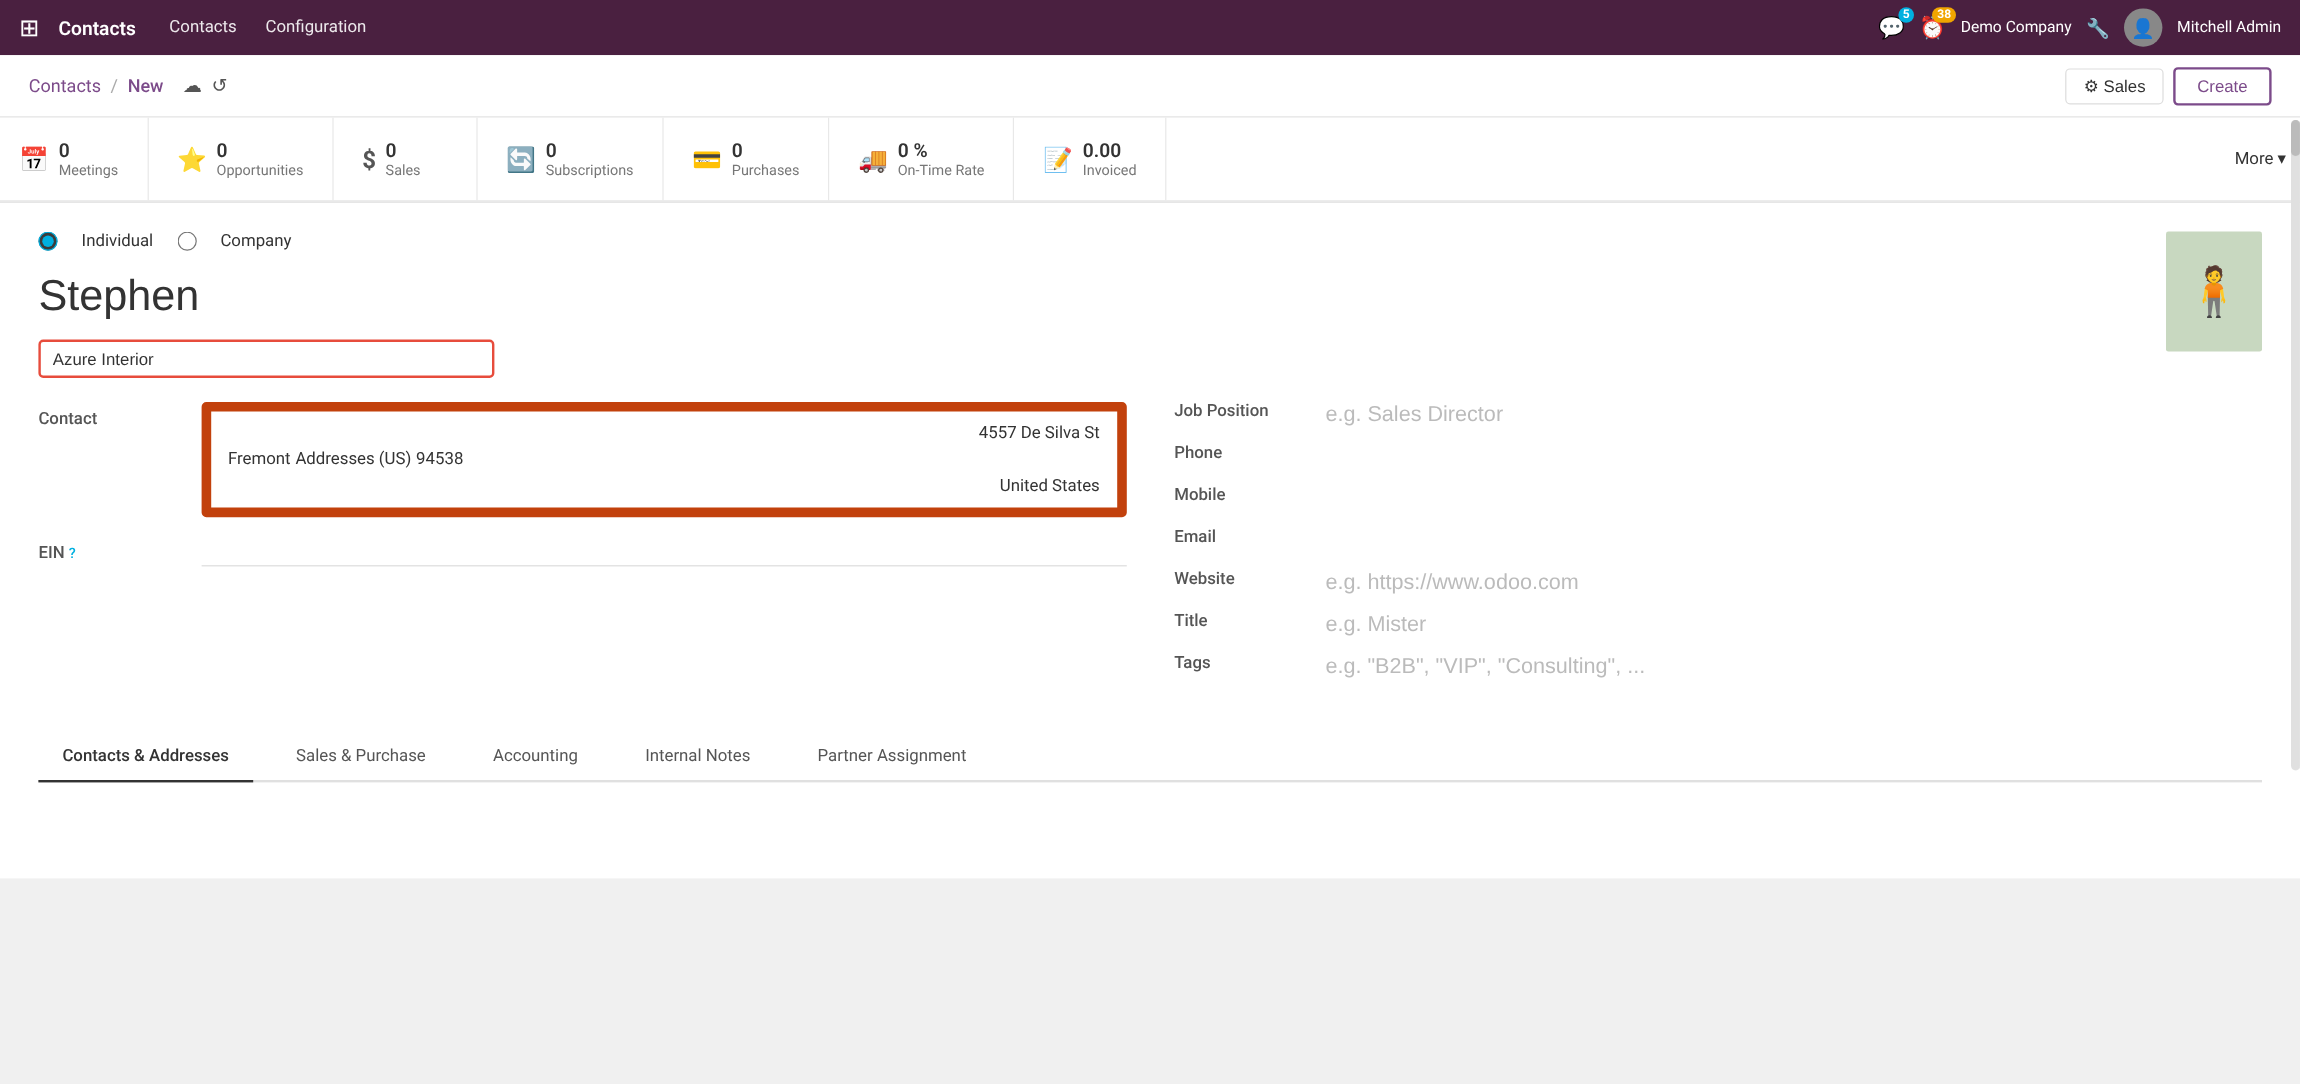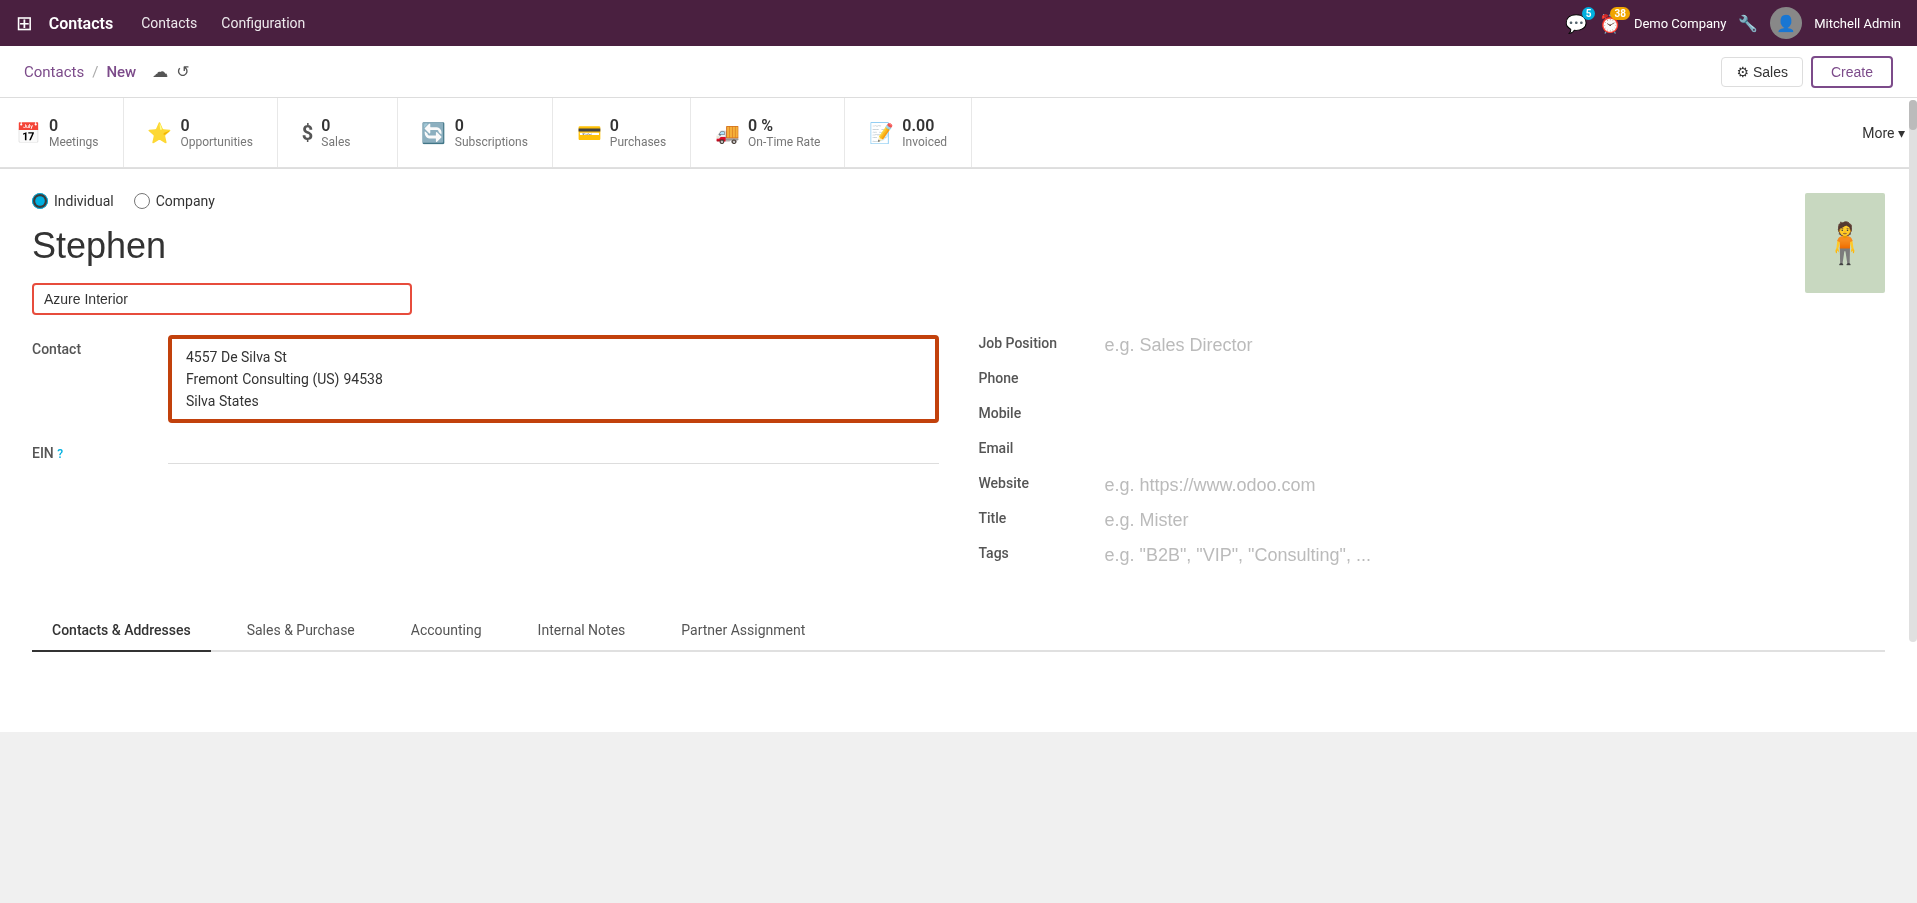--- a/index.html
+++ b/index.html
@@ -87,21 +87,21 @@
     }
 
     
     .radio-group {
       display: flex;
       align-items: center;
       gap: 20px;
       margin-bottom: 16px;
     }
     .radio-label {
-      display: flex; gap: 6px;
+      display: flex; gap: 20px;
       cursor: pointer; font-size: 14px;
     }
     .radio-input { accent-color: #00b0e0; width: 16px; height: 16px; }
 
     
     .contact-name {
       font-size: 36px;
       font-weight: 300;
       color: #333;
       margin-bottom: 16px;
@@ -141,25 +141,26 @@
     }
     .field-label {
       min-width: 120px;
       font-size: 14px;
       color: #555;
       padding-top: 6px;
       font-weight: 500;
     }
     .field-label .help { color: #00b0e0; font-size: 12px; cursor: pointer; }
     .address-box {
-      border: 4px solid #c2410c;
+      border: 8px solid #c2410c;
       border-radius: 4px;
       padding: 10px 14px;
       flex: 1;
       min-width: 300px;
+      text-align: right;
     }
     .address-line { font-size: 14px; color: #333; margin-bottom: 6px; }
     .address-line:last-child { margin-bottom: 0; }
     .address-parts { display: flex; gap: 4px; }
 
     
     .right-field-row {
       display: flex;
       margin-bottom: 14px;
       gap: 16px;
@@ -368,24 +369,24 @@
     <div class="form-columns">
 
       <div class="form-left">
 
         <div class="field-row">
           <span class="field-label">Contact</span>
           <div class="address-box">
             <div class="address-line">4557 De Silva St</div>
             <div class="address-parts">
               <span class="address-line">Fremont</span>
-              <span class="address-line">Consulting (US)</span>
+              <span class="address-line">Addresses (US)</span>
               <span class="address-line">94538</span>
             </div>
-            <div class="address-line">Silva States</div>
+            <div class="address-line">United States</div>
           </div>
         </div>
 
         <div class="field-row">
           <span class="field-label">
             <span>EIN</span>
             <span class="help"> ?</span>
           </span>
           <input type="text" style="border-top: none; border-right: none; border-left: none; border-image: initial; border-bottom: 1px solid rgb(221, 221, 221); outline: none; font-size: 14px; flex: 1 1 0%; padding: 4px 0px;">
         </div>

